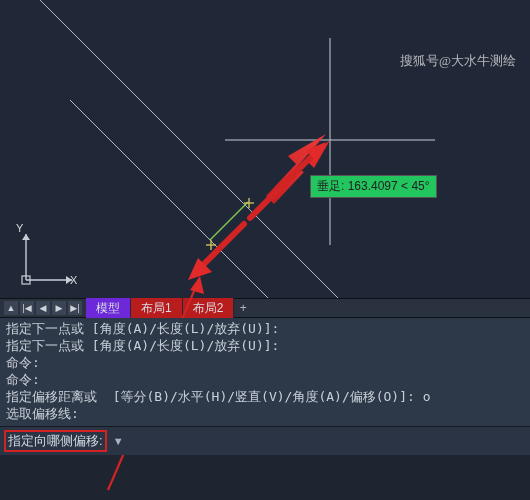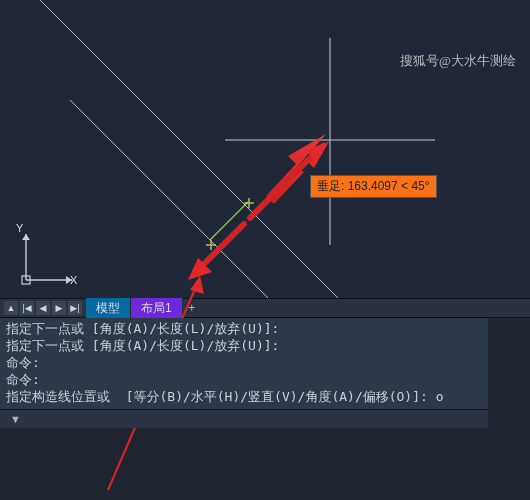--- a/index.html
+++ b/index.html
@@ -28,21 +28,21 @@
     color: #d0d0d0;
     font-size: 13px;
     font-family: "SimSun", serif;
     opacity: 0.85;
     text-align: center;
   }
   .tooltip {
     position: absolute;
     top: 175px;
     left: 310px;
-    background: #f97316;
+    background: #22c55e;
     color: #222;
     border: 1px solid #555;
     padding: 2px 6px;
     font-size: 12px;
     white-space: nowrap;
   }
   .ucs-axes {
     position: absolute;
     bottom: 4px;
     left: 10px;
@@ -70,33 +70,33 @@
   .layout-bar .arrow-btn {
     width: 14px; height: 14px;
     background: #3b4454;
     color: #cfd3da;
     font-size: 9px;
     display: flex; align-items:center; justify-content:center;
     cursor: pointer;
   }
   .layout-tab {
     padding: 2px 10px;
-    background: #6d28d9;
+    background: #b91c1c;
     color: #d6dce4;
     font-size: 12px;
     border-right: 1px solid #222a36;
     cursor: pointer;
   }
-  .layout-tab.active { background: #0369a1; }
+  .layout-tab.active { background: #6d28d9; }
   .layout-add {
     width: 18px; text-align:center; color:#aeb6c2; cursor:pointer;
   }
 
   .cmd-area {
-    width: 488px;
+    width: 530px;
     background: #2d3848;
     position: relative;
   }
   .cmd-history {
     padding: 2px 6px 4px 6px;
     font-size: 13px;
     line-height: 17px;
     color: #c9d0d9;
     font-family: "SimSun","Microsoft YaHei",monospace;
     white-space: pre-wrap;
@@ -184,27 +184,29 @@
 <div class="layout-bar">
   <div class="arrows">
     <div class="arrow-btn">▲</div>
     <div class="arrow-btn">|◀</div>
     <div class="arrow-btn">◀</div>
     <div class="arrow-btn">▶</div>
     <div class="arrow-btn">▶|</div>
   </div>
   <div class="layout-tab active">模型</div>
   <div class="layout-tab">布局1</div>
+  <div class="layout-tab">布局2</div>
   <div class="layout-add">+</div>
 </div>
 
 <svg style="position:absolute; left:0; top:0; width:530px; height:500px; pointer-events:none;">
   <line x1="108" y1="490" x2="198" y2="282" stroke="#d22424" stroke-width="2.2"></line>
   <polygon points="200,276 190,290 204,294" fill="#e02a2a"></polygon>
 </svg>
 
 <div class="cmd-area">
-  <div class="cmd-history" id="cmd-history-lines"><div>指定下一点或 [角度(A)/长度(L)/放弃(U)]:</div><div>指定下一点或 [角度(A)/长度(L)/放弃(U)]:</div><div>命令:</div><div>命令:</div><div>指定构造线位置或  [等分(B)/水平(H)/竖直(V)/角度(A)/偏移(O)]: o</div></div>
+  <div class="cmd-history" id="cmd-history-lines"><div>指定下一点或 [角度(A)/长度(L)/放弃(U)]:</div><div>指定下一点或 [角度(A)/长度(L)/放弃(U)]:</div><div>命令:</div><div>命令:</div><div>指定偏移距离或  [等分(B)/水平(H)/竖直(V)/角度(A)/偏移(O)]: o</div><div>选取偏移线:</div></div>
 
   <div class="cmd-input-row">
+    <span class="cmd-prompt-box">指定向哪侧偏移:</span>
     <span class="cmd-arrow">▼</span>
   </div>
 </div>
 
 </body></html>

